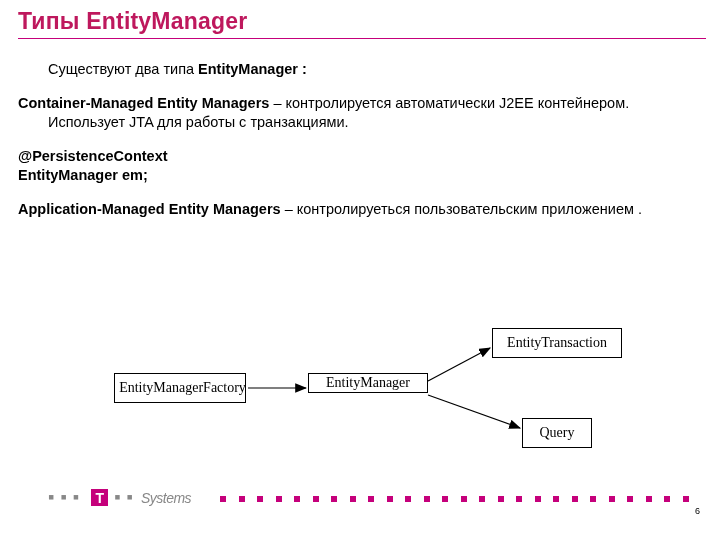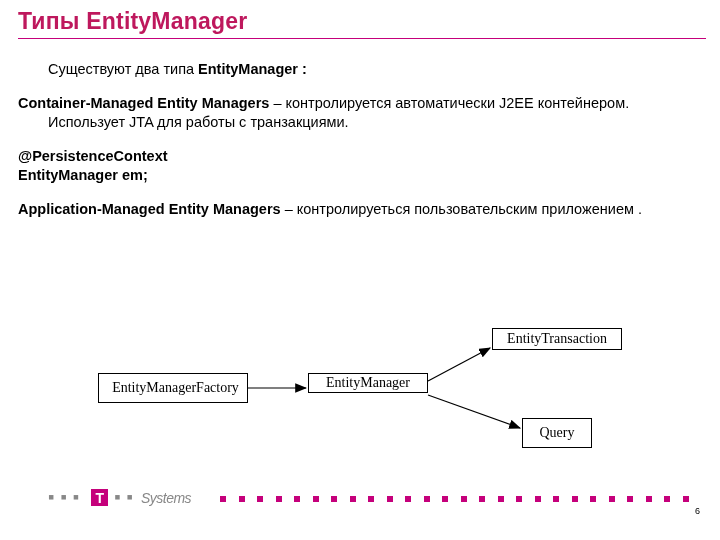--- a/index.html
+++ b/index.html
@@ -56,23 +56,23 @@
     border: 1px solid #000;
     background: #fff;
     font-family: "Times New Roman", Times, serif;
     font-size: 14px;
     text-align: center;
     display: flex;
     align-items: center;
     justify-content: center;
     padding: 0 8px;
   }
-  #box-emf { left: 80px;  top: 55px; width: 150px; height: 30px; padding-left: 13px; }
+  #box-emf { left: 96px;  top: 55px; width: 132px; height: 30px; padding-left: 13px; }
   #box-em  { left: 290px; top: 55px; width: 120px; height: 20px; }
-  #box-et  { left: 474px; top: 10px; width: 130px; height: 22px; }
+  #box-et  { left: 474px; top: 10px; width: 130px; height: 30px; }
   #box-q   { left: 504px; top: 100px; width: 70px;  height: 30px; }
 
   .arrows { position: absolute; left: 0; top: 0; width: 640px; height: 150px; }
 
   
   .footer {
     position: absolute;
     left: 0;
     bottom: 22px;
     width: 100%;

